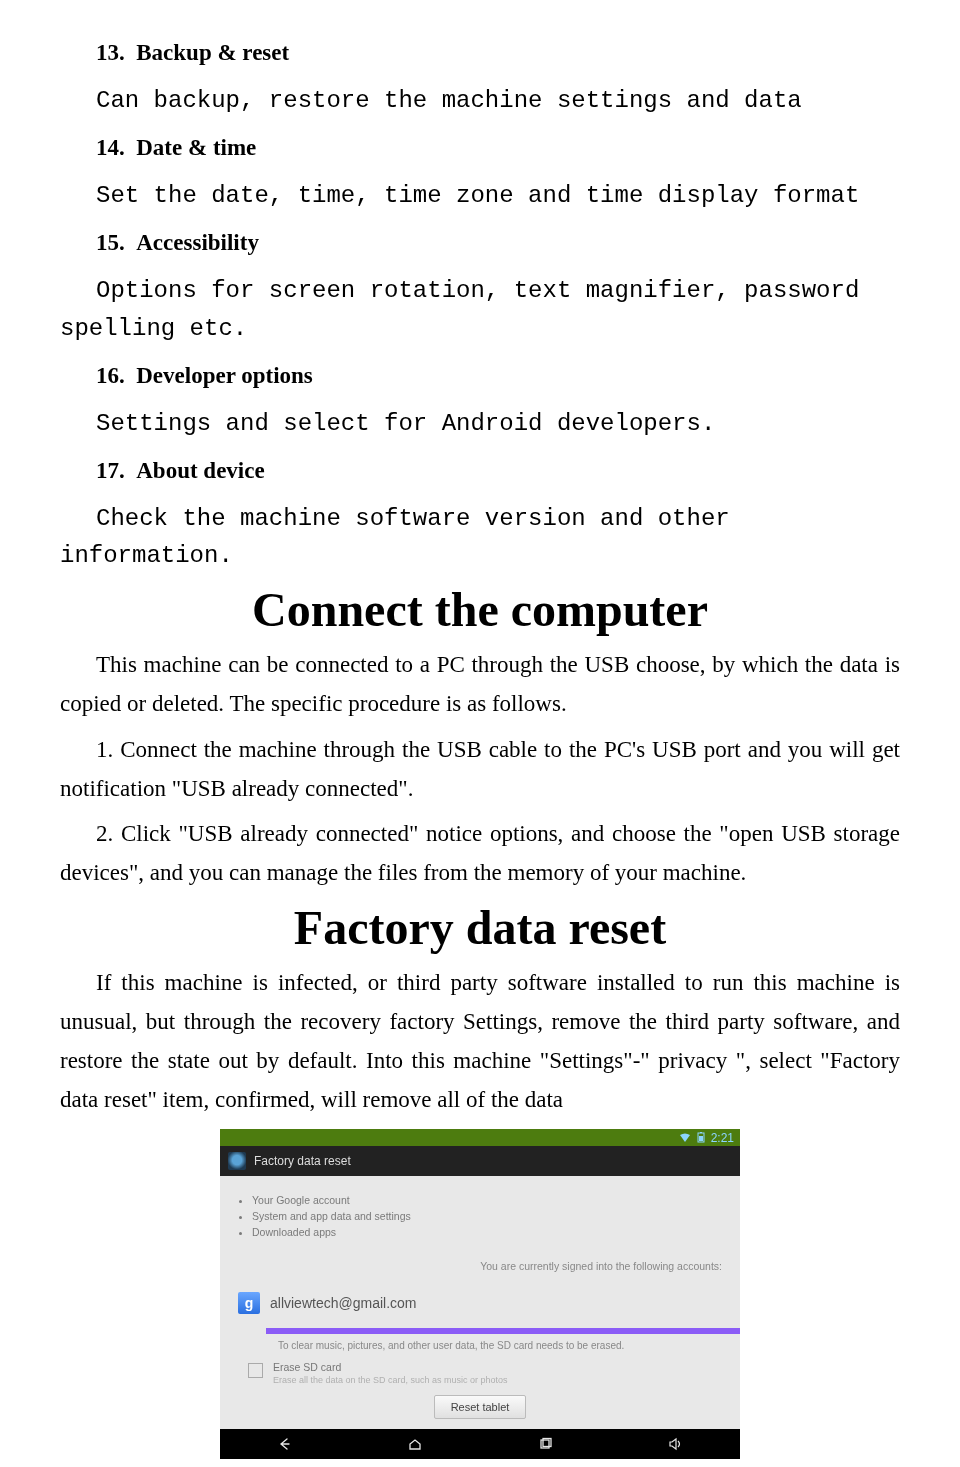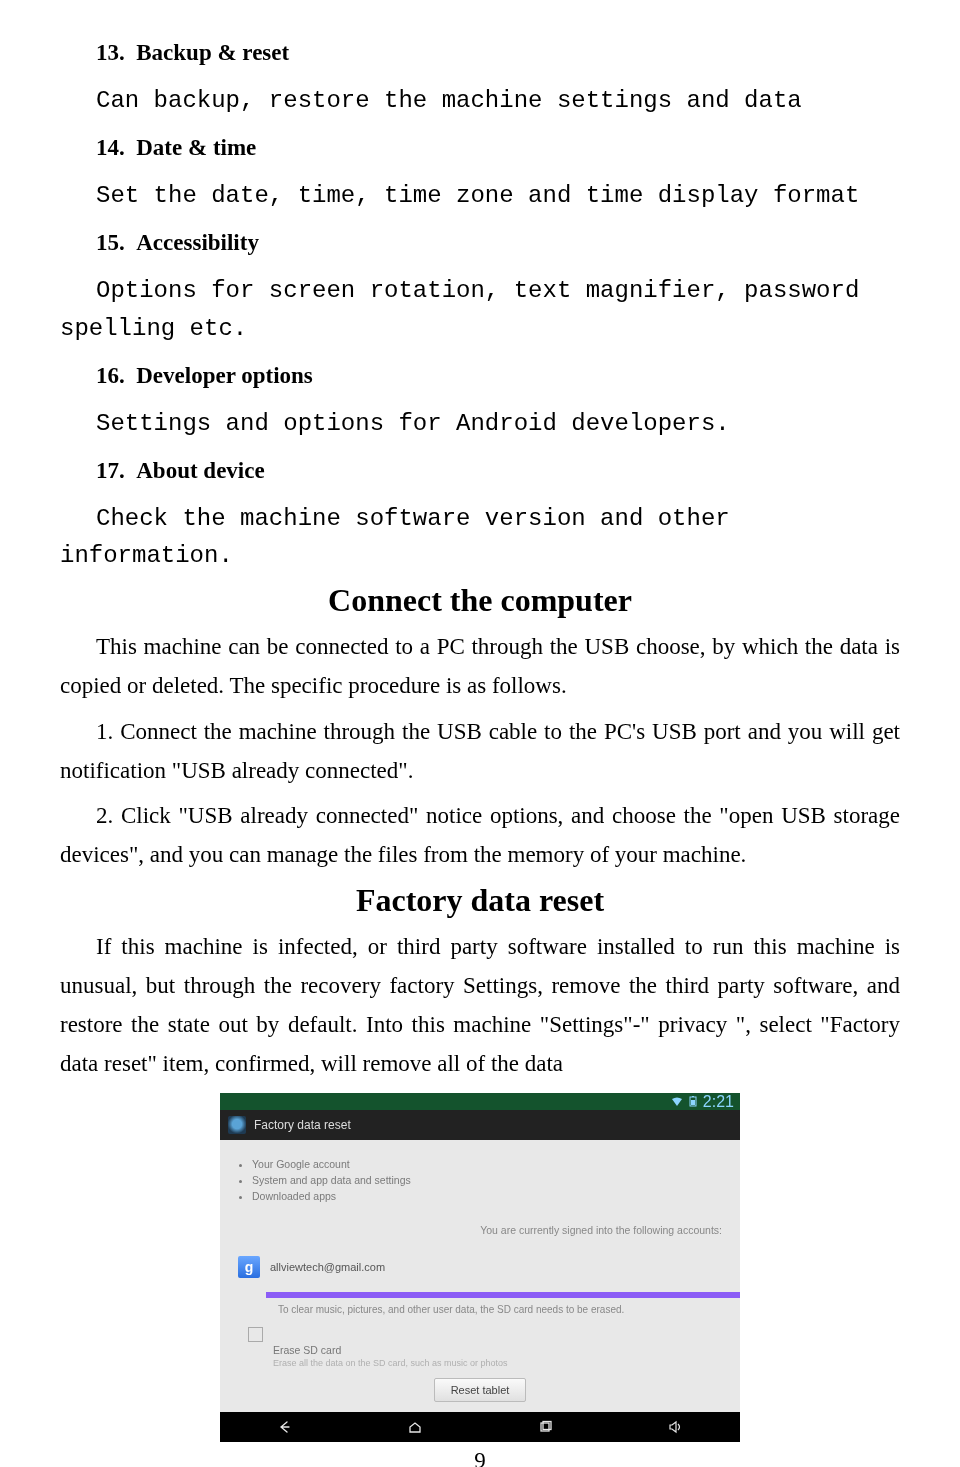--- a/index.html
+++ b/index.html
@@ -23,21 +23,21 @@
   .sec-body {
     font-size: 24px;
     margin: 16px 0 6px 0;
     text-indent: 36px;
     line-height: 1.55;
     font-family: Liberation Mono, monospace;
   }
   .big-h {
     text-align: center;
     font-weight: bold;
-    font-size: 32px;
+    font-size: 48px;
     margin: 8px 0 8px 0;
   }
   .para {
     font-size: 23px;
     line-height: 1.7;
     margin: 0 0 6px 0;
     text-align: justify;
     text-indent: 36px;
   }
   .num-para {
@@ -61,28 +61,28 @@
   }
   .shot {
     width: 520px;
     background: #e8e8e8;
     font-family: "Helvetica Neue", Arial, sans-serif;
     color: #bbb;
     font-size: 11px;
   }
   .statusbar {
     height: 17px;
-    background: #14532d;
+    background: #4d7c0f;
     display: flex;
     justify-content: flex-end;
     align-items: center;
     padding: 0 6px;
     gap: 6px;
     color: #8cd5ff;
-    font-size: 16px;
+    font-size: 12px;
   }
   .sb-wifi, .sb-batt {
     display: inline-block;
   }
   .sb-wifi svg, .sb-batt svg { display:block; }
   .titlebar {
     height: 30px;
     background: #222;
     display: flex;
     align-items: center;
@@ -122,42 +122,42 @@
     width: 22px; height: 22px;
     background: linear-gradient(#6aa7ff,#2a6fe0);
     color: #fff;
     font-size: 14px;
     font-weight: bold;
     display: flex;
     align-items: center;
     justify-content: center;
     border-radius: 2px;
   }
-  .acct-email { color: #555; font-size: 11px; }
+  .acct-email { color: #555; font-size: 14px; }
   .erase-text {
     padding: 6px 18px 4px 12px;
     color: #888;
     font-size: 10px;
     border-top: 6px solid #8b5cf6;
     margin-left: 46px;
   }
   .erase-row {
     display: flex;
     align-items: flex-start;
     gap: 10px;
     padding: 6px 18px 2px 28px;
   }
   .cb {
     width: 13px; height: 13px;
     border: 1.5px solid #aaa;
     margin-top: 2px;
     flex: 0 0 auto;
   }
   .erase-labels .lbl {
-    color: #777; font-size: 10.5px; margin-top: 19px;
+    color: #777; font-size: 10.5px;
   }
   .erase-labels .sub {
     color: #b0b0b0; font-size: 9px; margin-top:2px;
   }
   .reset-row {
     display: flex;
     justify-content: center;
     padding: 8px 0 10px 0;
   }
   .reset-btn {
@@ -186,21 +186,21 @@
   <p class="sec-title"><span>13.</span>&nbsp;&nbsp;<span>Backup &amp; reset</span></p>
   <p class="sec-body">Can backup, restore the machine settings and data</p>
 
   <p class="sec-title"><span>14.</span>&nbsp;&nbsp;<span>Date &amp; time</span></p>
   <p class="sec-body">Set the date, time, time zone and time display format</p>
 
   <p class="sec-title"><span>15.</span>&nbsp;&nbsp;<span>Accessibility</span></p>
   <p class="sec-body">Options for screen rotation, text magnifier, password spelling etc.</p>
 
   <p class="sec-title"><span>16.</span>&nbsp;&nbsp;<span>Developer options</span></p>
-  <p class="sec-body">Settings and options for Android developers.</p>
+  <p class="sec-body">Settings and select for Android developers.</p>
 
   <p class="sec-title"><span>17.</span>&nbsp;&nbsp;<span>About device</span></p>
   <p class="sec-body">Check the machine software version and other information.</p>
 
   <h2 class="big-h">Connect the computer</h2>
   <p class="para">This machine can be connected to a PC through the USB choose, by which the data is copied or deleted. The specific procedure is as follows.</p>
   <p class="num-para">1. Connect the machine through the USB cable to the PC's USB port and you will get notification "USB already connected".</p>
   <p class="num-para">2. Click "USB already connected" notice options, and choose the "open USB storage devices", and you can manage the files from the memory of your machine.</p>
 
   <h2 class="big-h">Factory data reset</h2>

